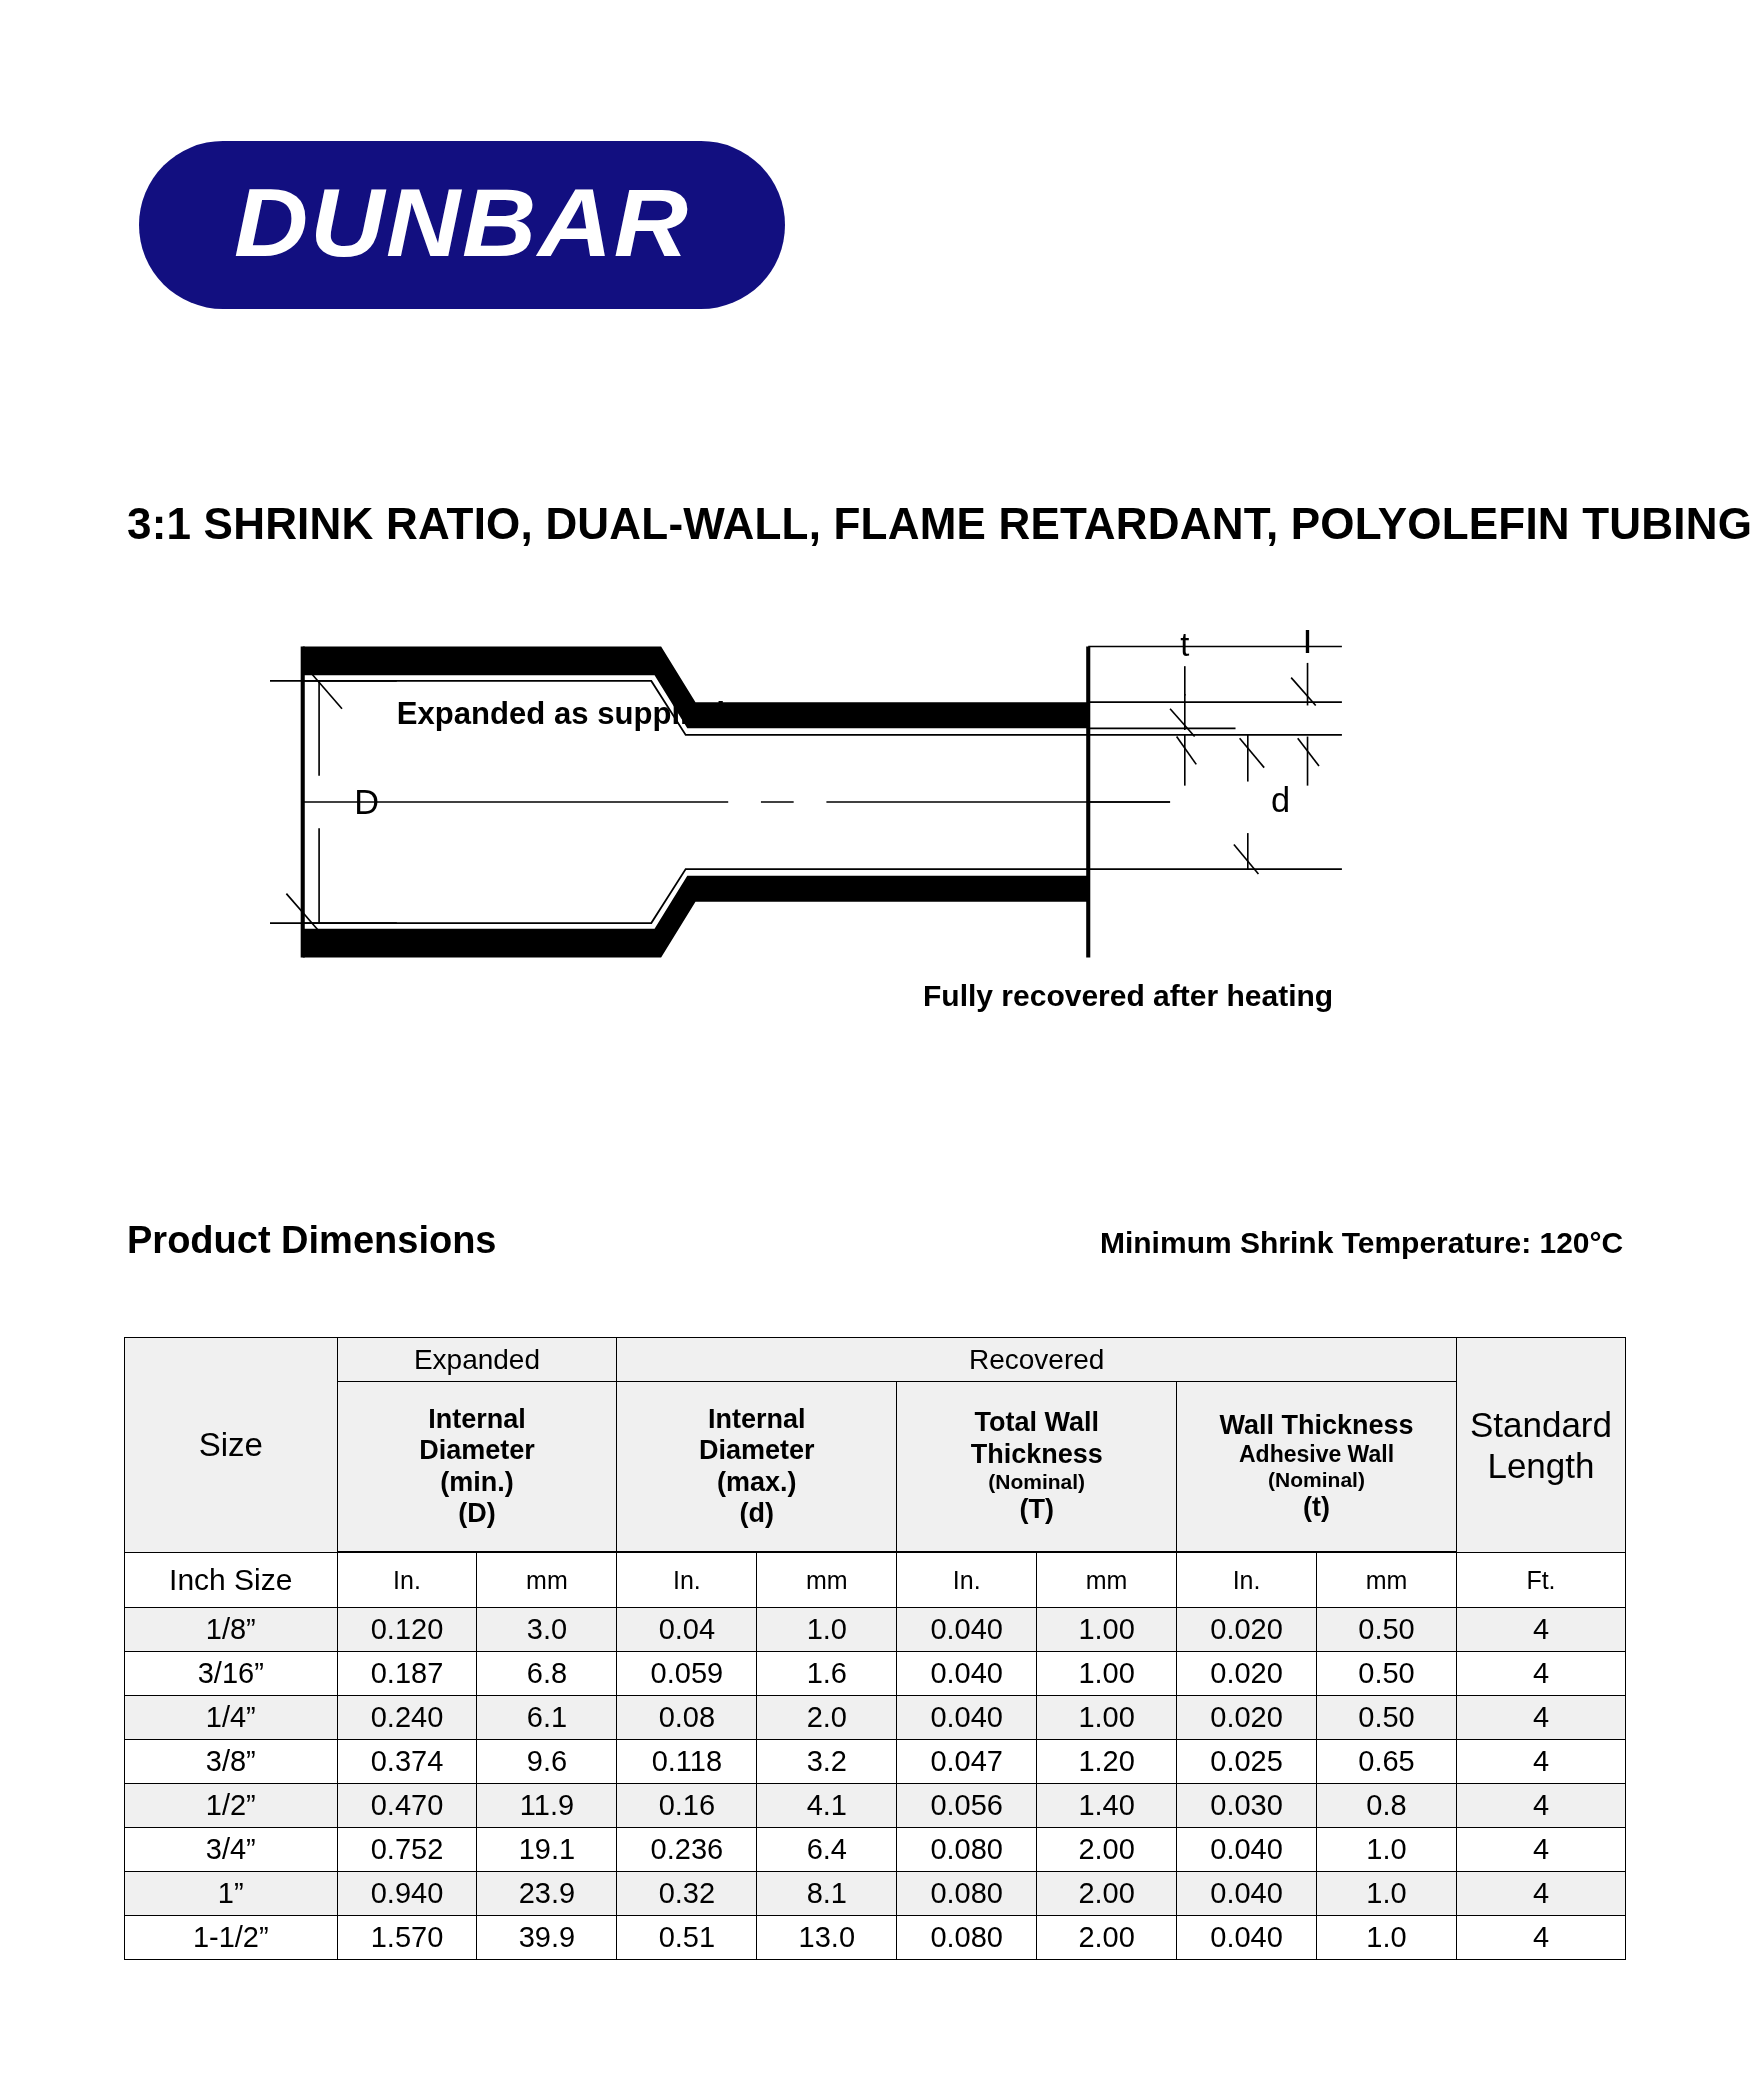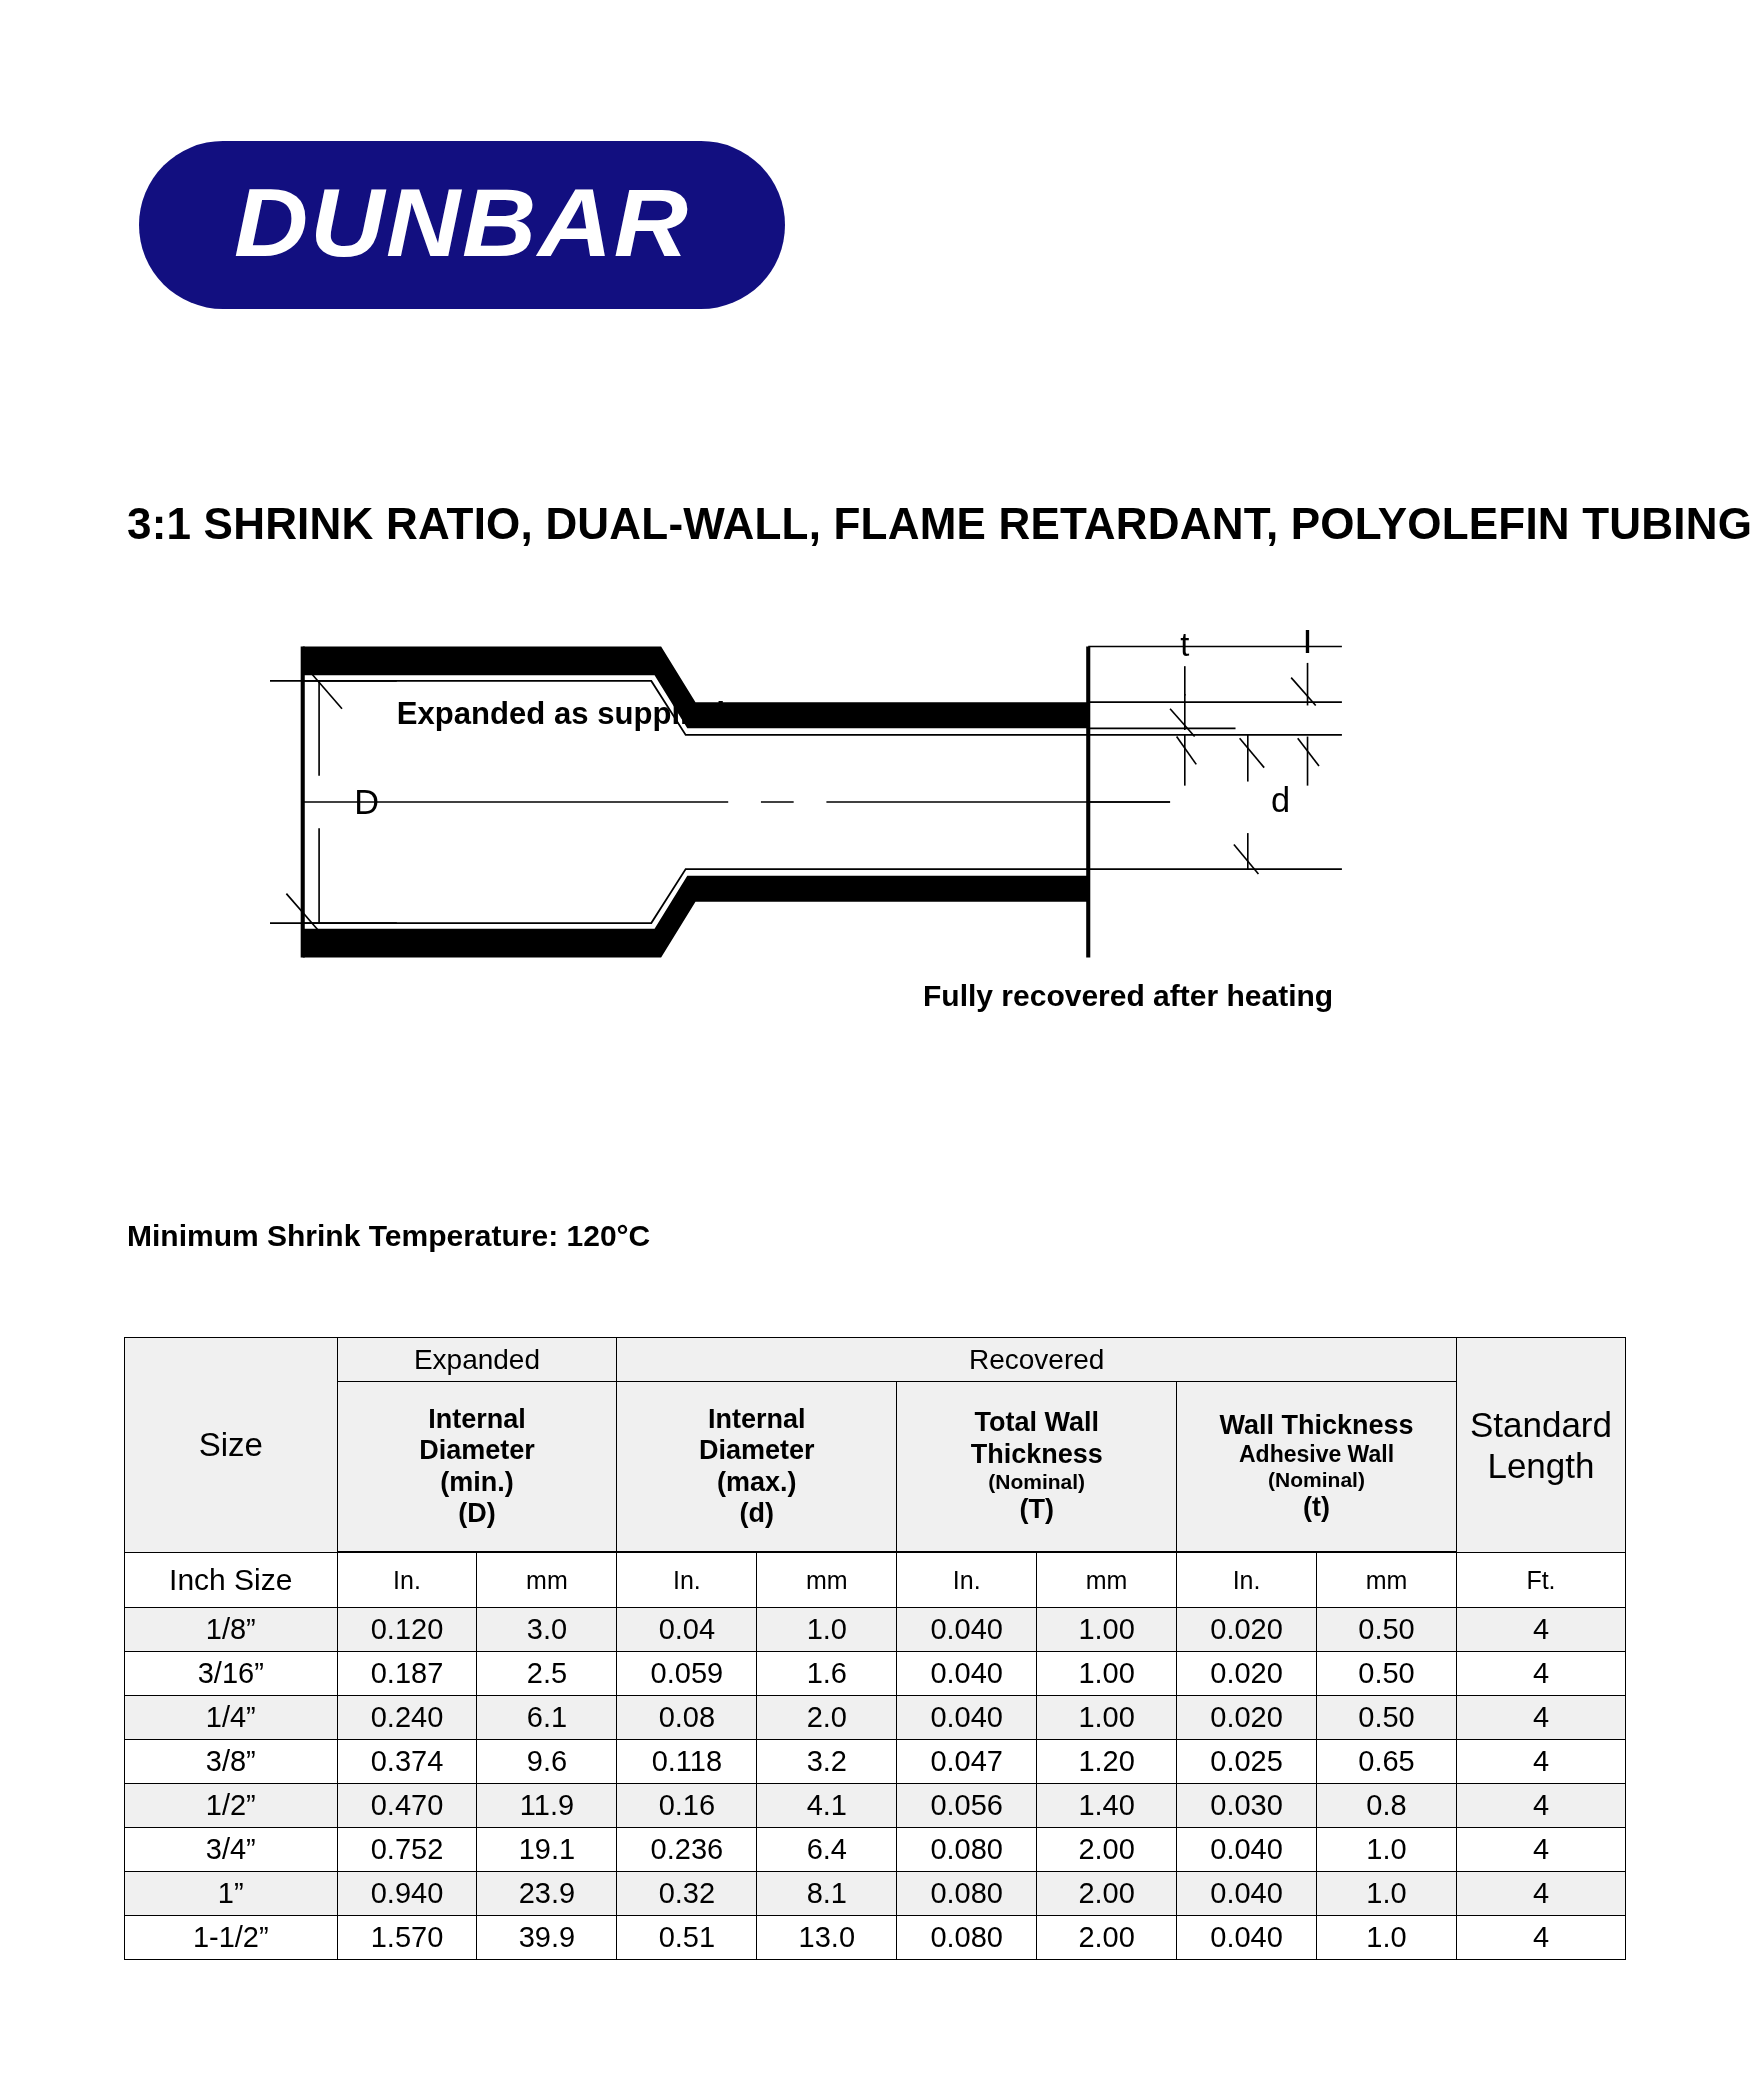--- a/index.html
+++ b/index.html
@@ -236,20 +236,21 @@
     <text x="1235" y="222" font-family="Liberation Sans, sans-serif" font-size="42" fill="#000000" text-anchor="middle">d</text>
     <text x="1118" y="32" font-family="Liberation Sans, sans-serif" font-size="40" fill="#000000" text-anchor="middle">t</text>
     <text x="1268" y="28" font-family="Liberation Sans, sans-serif" font-size="44" fill="#000000" text-anchor="middle">T</text>
     <text x="155" y="115" font-family="Liberation Sans, sans-serif" font-size="38" font-weight="bold" fill="#000000" id="lbl-expanded">Expanded as supplied</text>
   </svg>
 </div>
 
 <div class="caption-recovered">Fully recovered after heating</div>
 
 <div class="sec-heading-row">
+  <div class="sec-title">Product Dimensions</div>
   <div class="sec-note">Minimum Shrink Temperature: 120°C</div>
 </div>
 
 <div class="table-wrap">
   <table class="dim">
     <colgroup>
       <col class="c-size">
         <col class="c-num">
         <col class="c-num">
         <col class="c-num">
@@ -327,21 +328,21 @@
           <td>1.0</td>
           <td>0.040</td>
           <td>1.00</td>
           <td>0.020</td>
           <td>0.50</td>
           <td>4</td>
         </tr>
         <tr class="data-row plain">
           <td>3/16”</td>
           <td>0.187</td>
-          <td>2.5</td>
+          <td>6.8</td>
           <td>0.059</td>
           <td>1.6</td>
           <td>0.040</td>
           <td>1.00</td>
           <td>0.020</td>
           <td>0.50</td>
           <td>4</td>
         </tr>
         <tr class="data-row shade">
           <td>1/4”</td>

